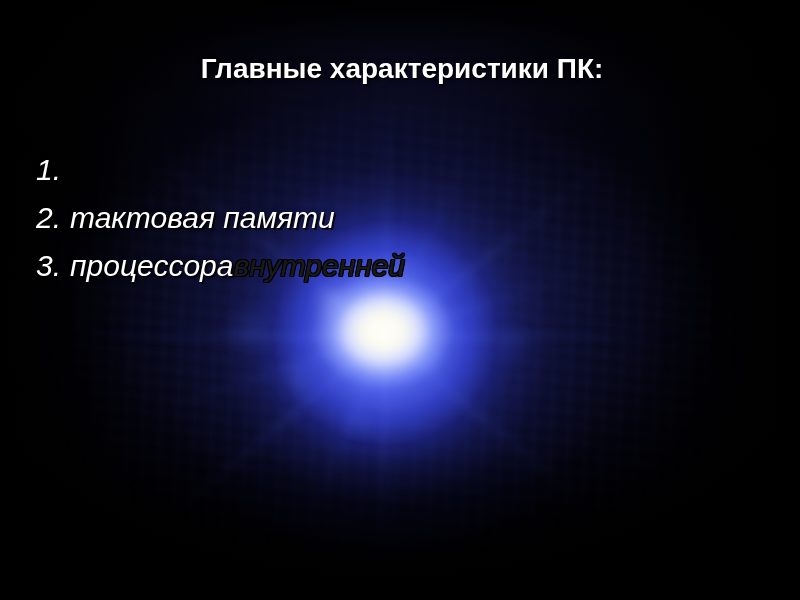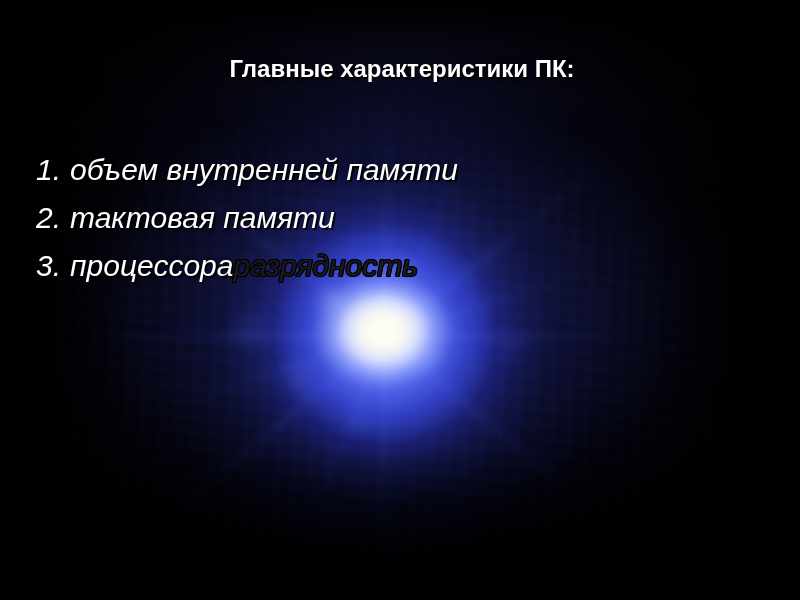--- a/index.html
+++ b/index.html
@@ -152,21 +152,21 @@
     inset: 0;
   }
 
   .slide-title {
     position: absolute;
     left: 4px;
     right: 0;
     top: 48px;
     text-align: center;
     color: #ffffff;
-    font-size: 24px;
+    font-size: 28px;
     font-weight: bold;
     letter-spacing: 0px;
     line-height: 42px;
     text-shadow:
       1.5px 1.5px 0 rgba(0,0,0,0.85),
       -0.5px -0.5px 0 rgba(0,0,0,0.45),
       0 0 5px rgba(0,0,0,0.6);
     white-space: nowrap;
   }
 
@@ -248,31 +248,30 @@
   <div class="bg-layer bg-edges"></div>
 
   <div class="content">
 
     <div class="slide-title">Главные характеристики ПК:</div>
 
     <ul class="bullet-list">
 
       <li class="bullet-item">
         <span class="bullet-num">1.</span>
-        <span class="bullet-text">объем внутренней памяти</span>
         <span class="bullet-text on-core"></span>
       </li>
 
       <li class="bullet-item">
         <span class="bullet-num">2.</span>
         <span class="bullet-text">тактовая памяти</span>
         <span class="bullet-text on-core"></span>
       </li>
 
       <li class="bullet-item">
         <span class="bullet-num">3.</span>
         <span class="bullet-text">процессора </span>
-        <span class="bullet-text on-core">разрядность</span>
+        <span class="bullet-text on-core">внутренней</span>
       </li>
 
     </ul>
   </div>
 </div>
 
 </body></html>

